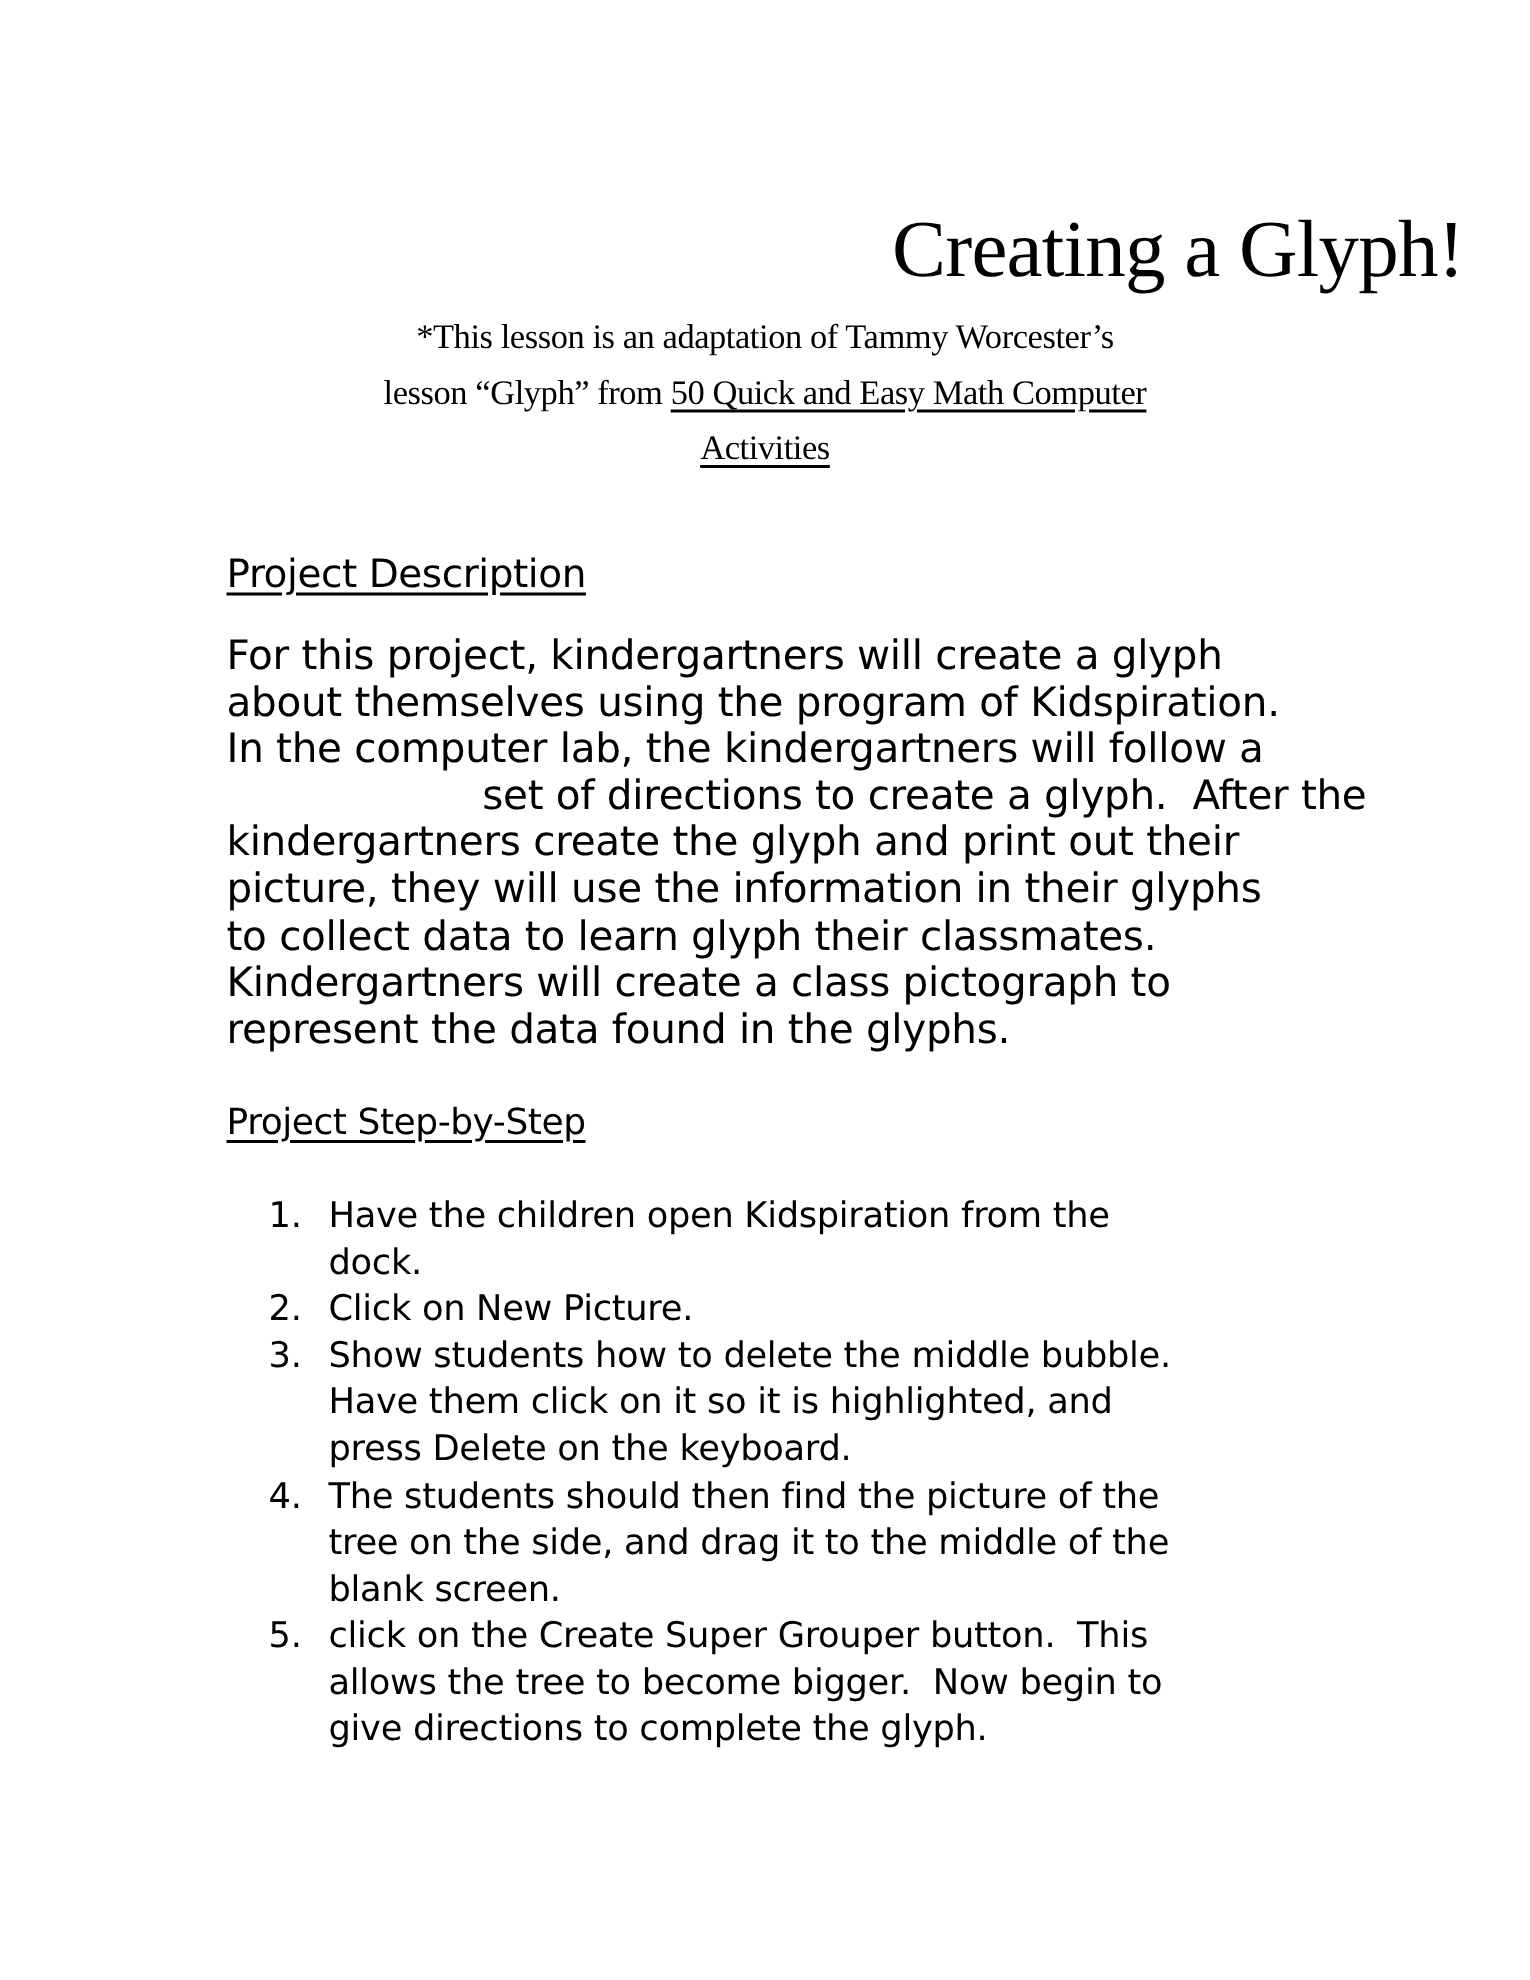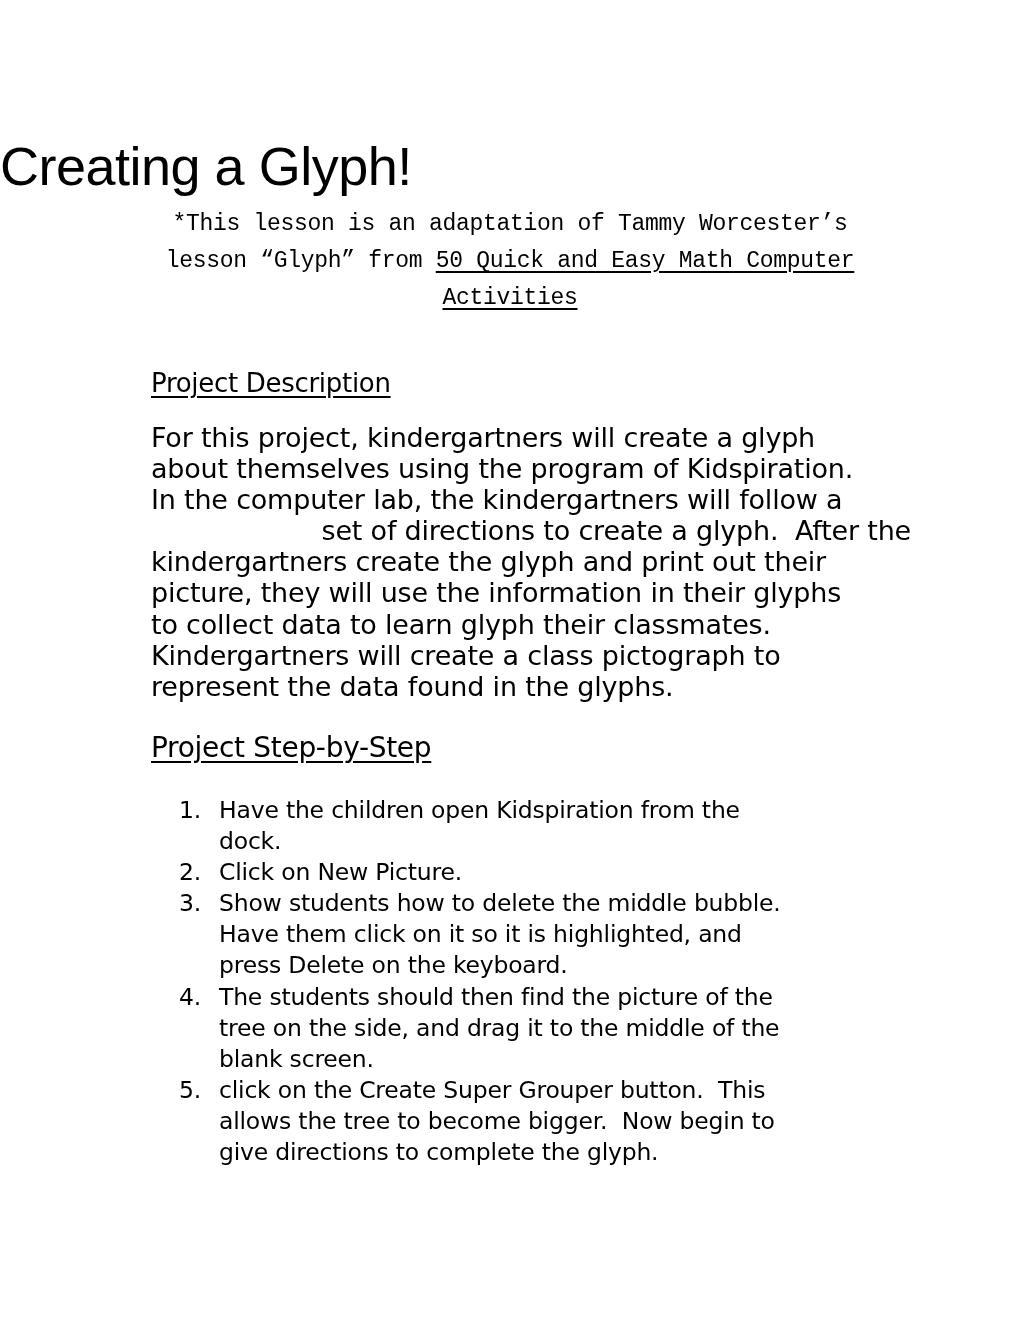--- a/index.html
+++ b/index.html
@@ -1,34 +1,34 @@
 <!DOCTYPE html>
 <html><head>
   <meta charset="utf-8">
   <style>
     html, body { margin: 0; padding: 0; background: #ffffff; }
     body { width: 1020px; height: 1320px; position: relative; overflow: hidden; color: #000; }
     .page { position: absolute; left: 0; top: 0; width: 1020px; height: 1320px; background: #fff; }
     .title {
-      position: absolute; left: 0; width: 976px; top: 128px; text-align: left;
-      font-family: Liberation Sans, sans-serif; font-size: 54px; line-height: 76px; letter-spacing: -0.5px;
+      position: absolute; left: 0; width: 976px; top: 128px; text-align: right;
+      font-family: Liberation Serif, serif; font-size: 54px; line-height: 76px; letter-spacing: -0.5px;
     }
     .subtitle {
       position: absolute; left: 0; width: 1020px; top: 206px; text-align: center;
-      font-family: Liberation Mono, monospace; font-size: 23px; line-height: 37px; letter-spacing: -0.3px;
+      font-family: Liberation Serif, serif; font-size: 23px; line-height: 37px; letter-spacing: -0.3px;
     }
     .subtitle .line { display: block; white-space: nowrap; }
     .u { text-decoration: underline; text-underline-offset: 4px; }
     .section-heading {
       position: absolute; left: 151px;
       font-family: "DejaVu Sans", sans-serif; font-size: 26px; line-height: 30px;
       text-decoration: underline; text-underline-offset: 4px; white-space: nowrap; letter-spacing: -0.3px;
     }
     .h1 { top: 368px; }
-    .h2 { top: 733px; font-size: 28px; }
+    .h2 { top: 733px; font-size: 24px; }
     .para {
       position: absolute; left: 151px; top: 422px; width: 760px;
       font-family: "DejaVu Sans", sans-serif; font-size: 27px; line-height: 31.1px; letter-spacing: -0.2px;
     }
     .para .line { display: block; white-space: nowrap; }
     .steps {
       position: absolute; left: 151px; top: 795px; width: 760px;
       font-family: "DejaVu Sans", sans-serif; font-size: 23.5px; line-height: 31.1px; letter-spacing: -0.2px;
     }
     .step { position: relative; padding-left: 68px; }

